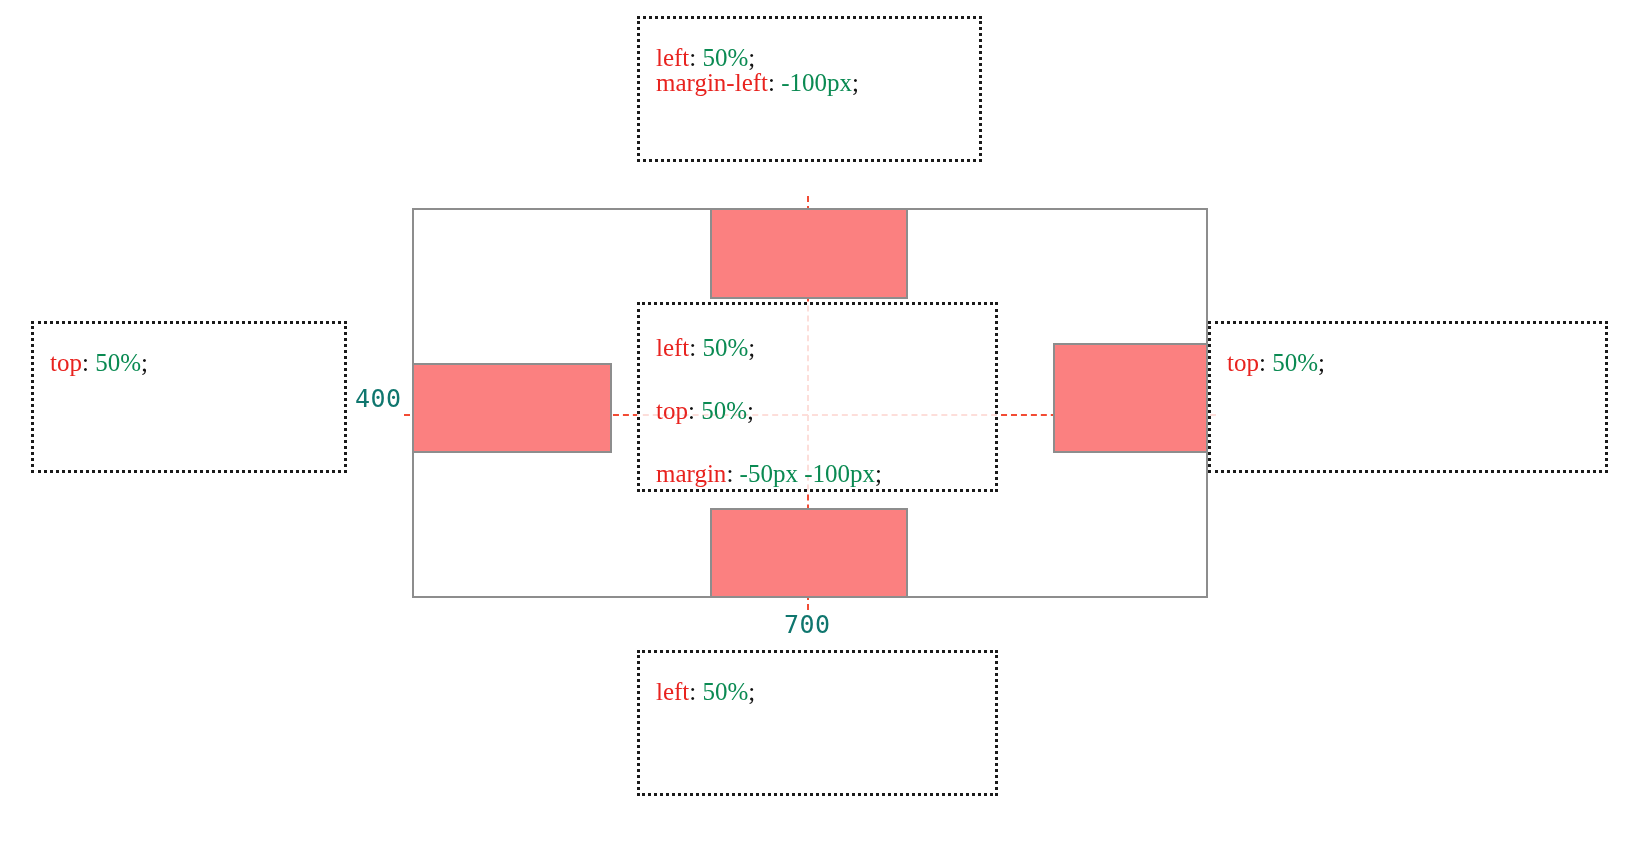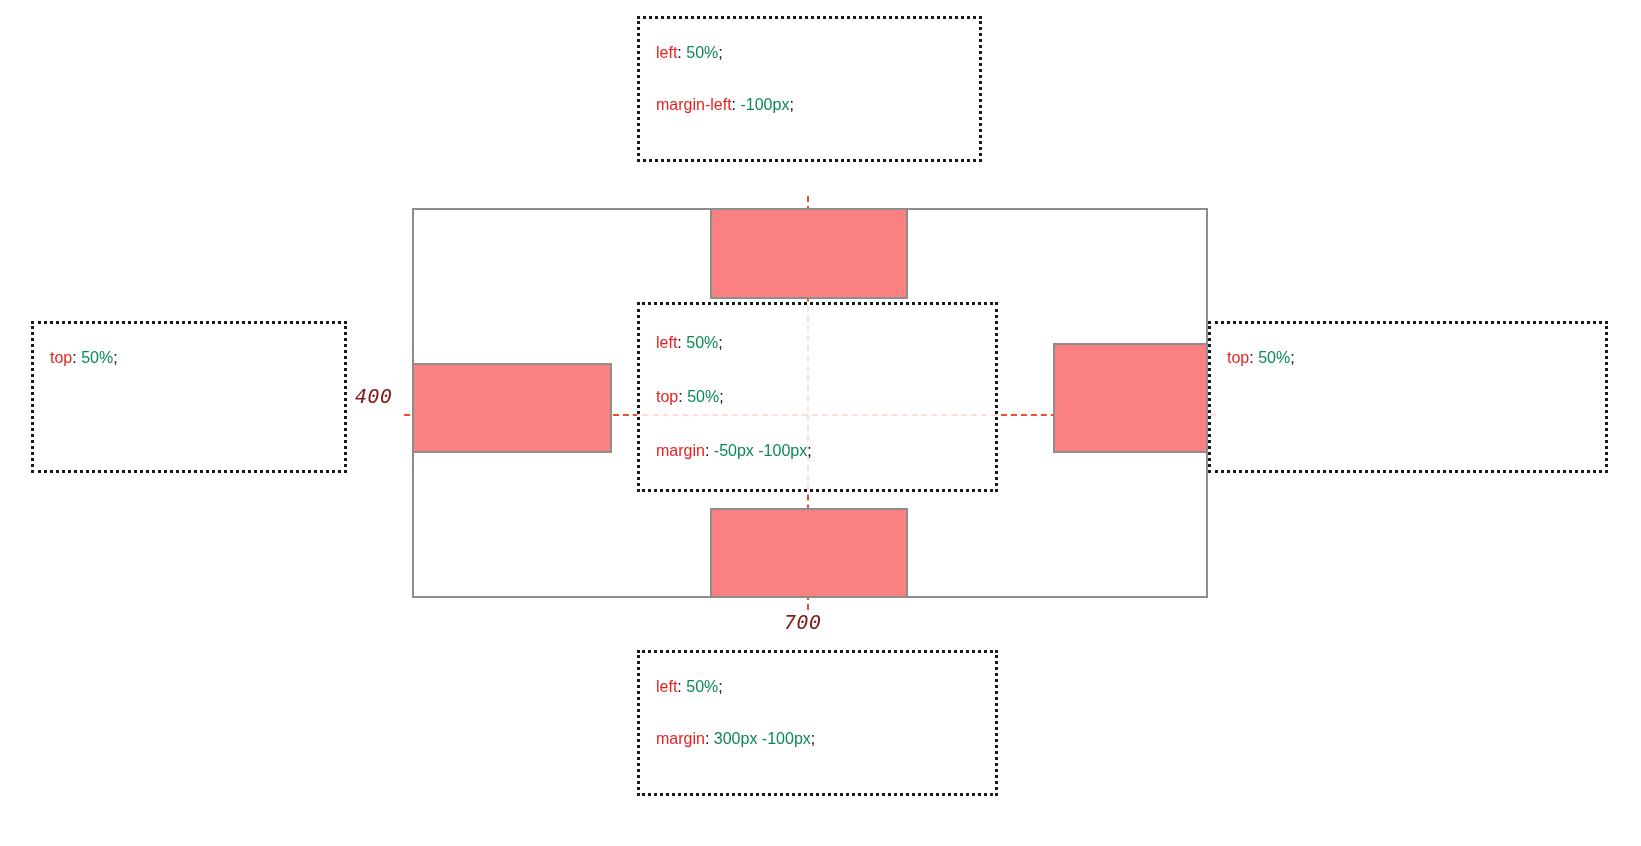--- a/index.html
+++ b/index.html
@@ -58,47 +58,46 @@
     box-sizing: border-box;
   }
   .rect-top    { left: 710px; top: 208px;  width: 198px; height: 91px; }
   .rect-left   { left: 412px; top: 363px;  width: 200px; height: 90px; }
   .rect-right  { left: 1053px; top: 343px; width: 155px; height: 110px; }
   .rect-bottom { left: 710px; top: 508px;  width: 198px; height: 90px; }
 
   
   .dim-label {
     position: absolute;
-    color: #7f1d1d;
-    font-size: 20px;
+    color: #0f766e;
+    font-size: 25px;
     font-family: "DejaVu Sans Mono", monospace;
     letter-spacing: 0.5px;
     white-space: nowrap;
-    font-style: italic;
   }
   .dim-400 { left: 355px; top: 384px; }
   .dim-800 { left: 784px; top: 610px; }
 
   
   .code-box {
     position: absolute;
     border: 3px dotted #1a1a1a;
     box-sizing: border-box;
     background: rgba(255,255,255,0.82);
     padding: 26px 14px 24px 14px;
-    font-family: Liberation Sans, sans-serif;
-    font-size: 16px;
+    font-family: Liberation Serif, serif;
+    font-size: 25px;
     line-height: 1.0;
   }
   .code-line {
     white-space: nowrap;
     margin: 0;
     padding: 0 0 0 2px;
   }
-  .code-line + .code-line { margin-top: 36px; }
+  .code-line + .code-line { }
   .prop  { color: #e8231f; }
   .punct { color: #111111; }
   .val   { color: #0a8a52; }
 
   .box-top    { left: 637px;  top: 16px;   width: 345px;  height: 146px; }
   .box-left   { left: 31px;   top: 321px;  width: 316px;  height: 152px; }
   .box-right  { left: 1208px; top: 321px;  width: 400px;  height: 152px; }
   .box-center { left: 637px;  top: 302px;  width: 361px;  height: 190px;
                 padding-top: 30px; }
   .box-center .code-line + .code-line { margin-top: 38px; }
@@ -160,19 +159,15 @@
       <span class="prop">margin</span><span class="punct">:</span>
       <span class="val">-50px -100px</span><span class="punct">;</span>
     </div>
   </div>
 
   <div class="code-box box-bottom">
     <div class="code-line">
       <span class="prop">left</span><span class="punct">:</span>
       <span class="val">50%</span><span class="punct">;</span>
     </div>
-    <div class="code-line">
-      <span class="prop">margin</span><span class="punct">:</span>
-      <span class="val">300px -100px</span><span class="punct">;</span>
-    </div>
   </div>
 
 </div>
 
 </body></html>

